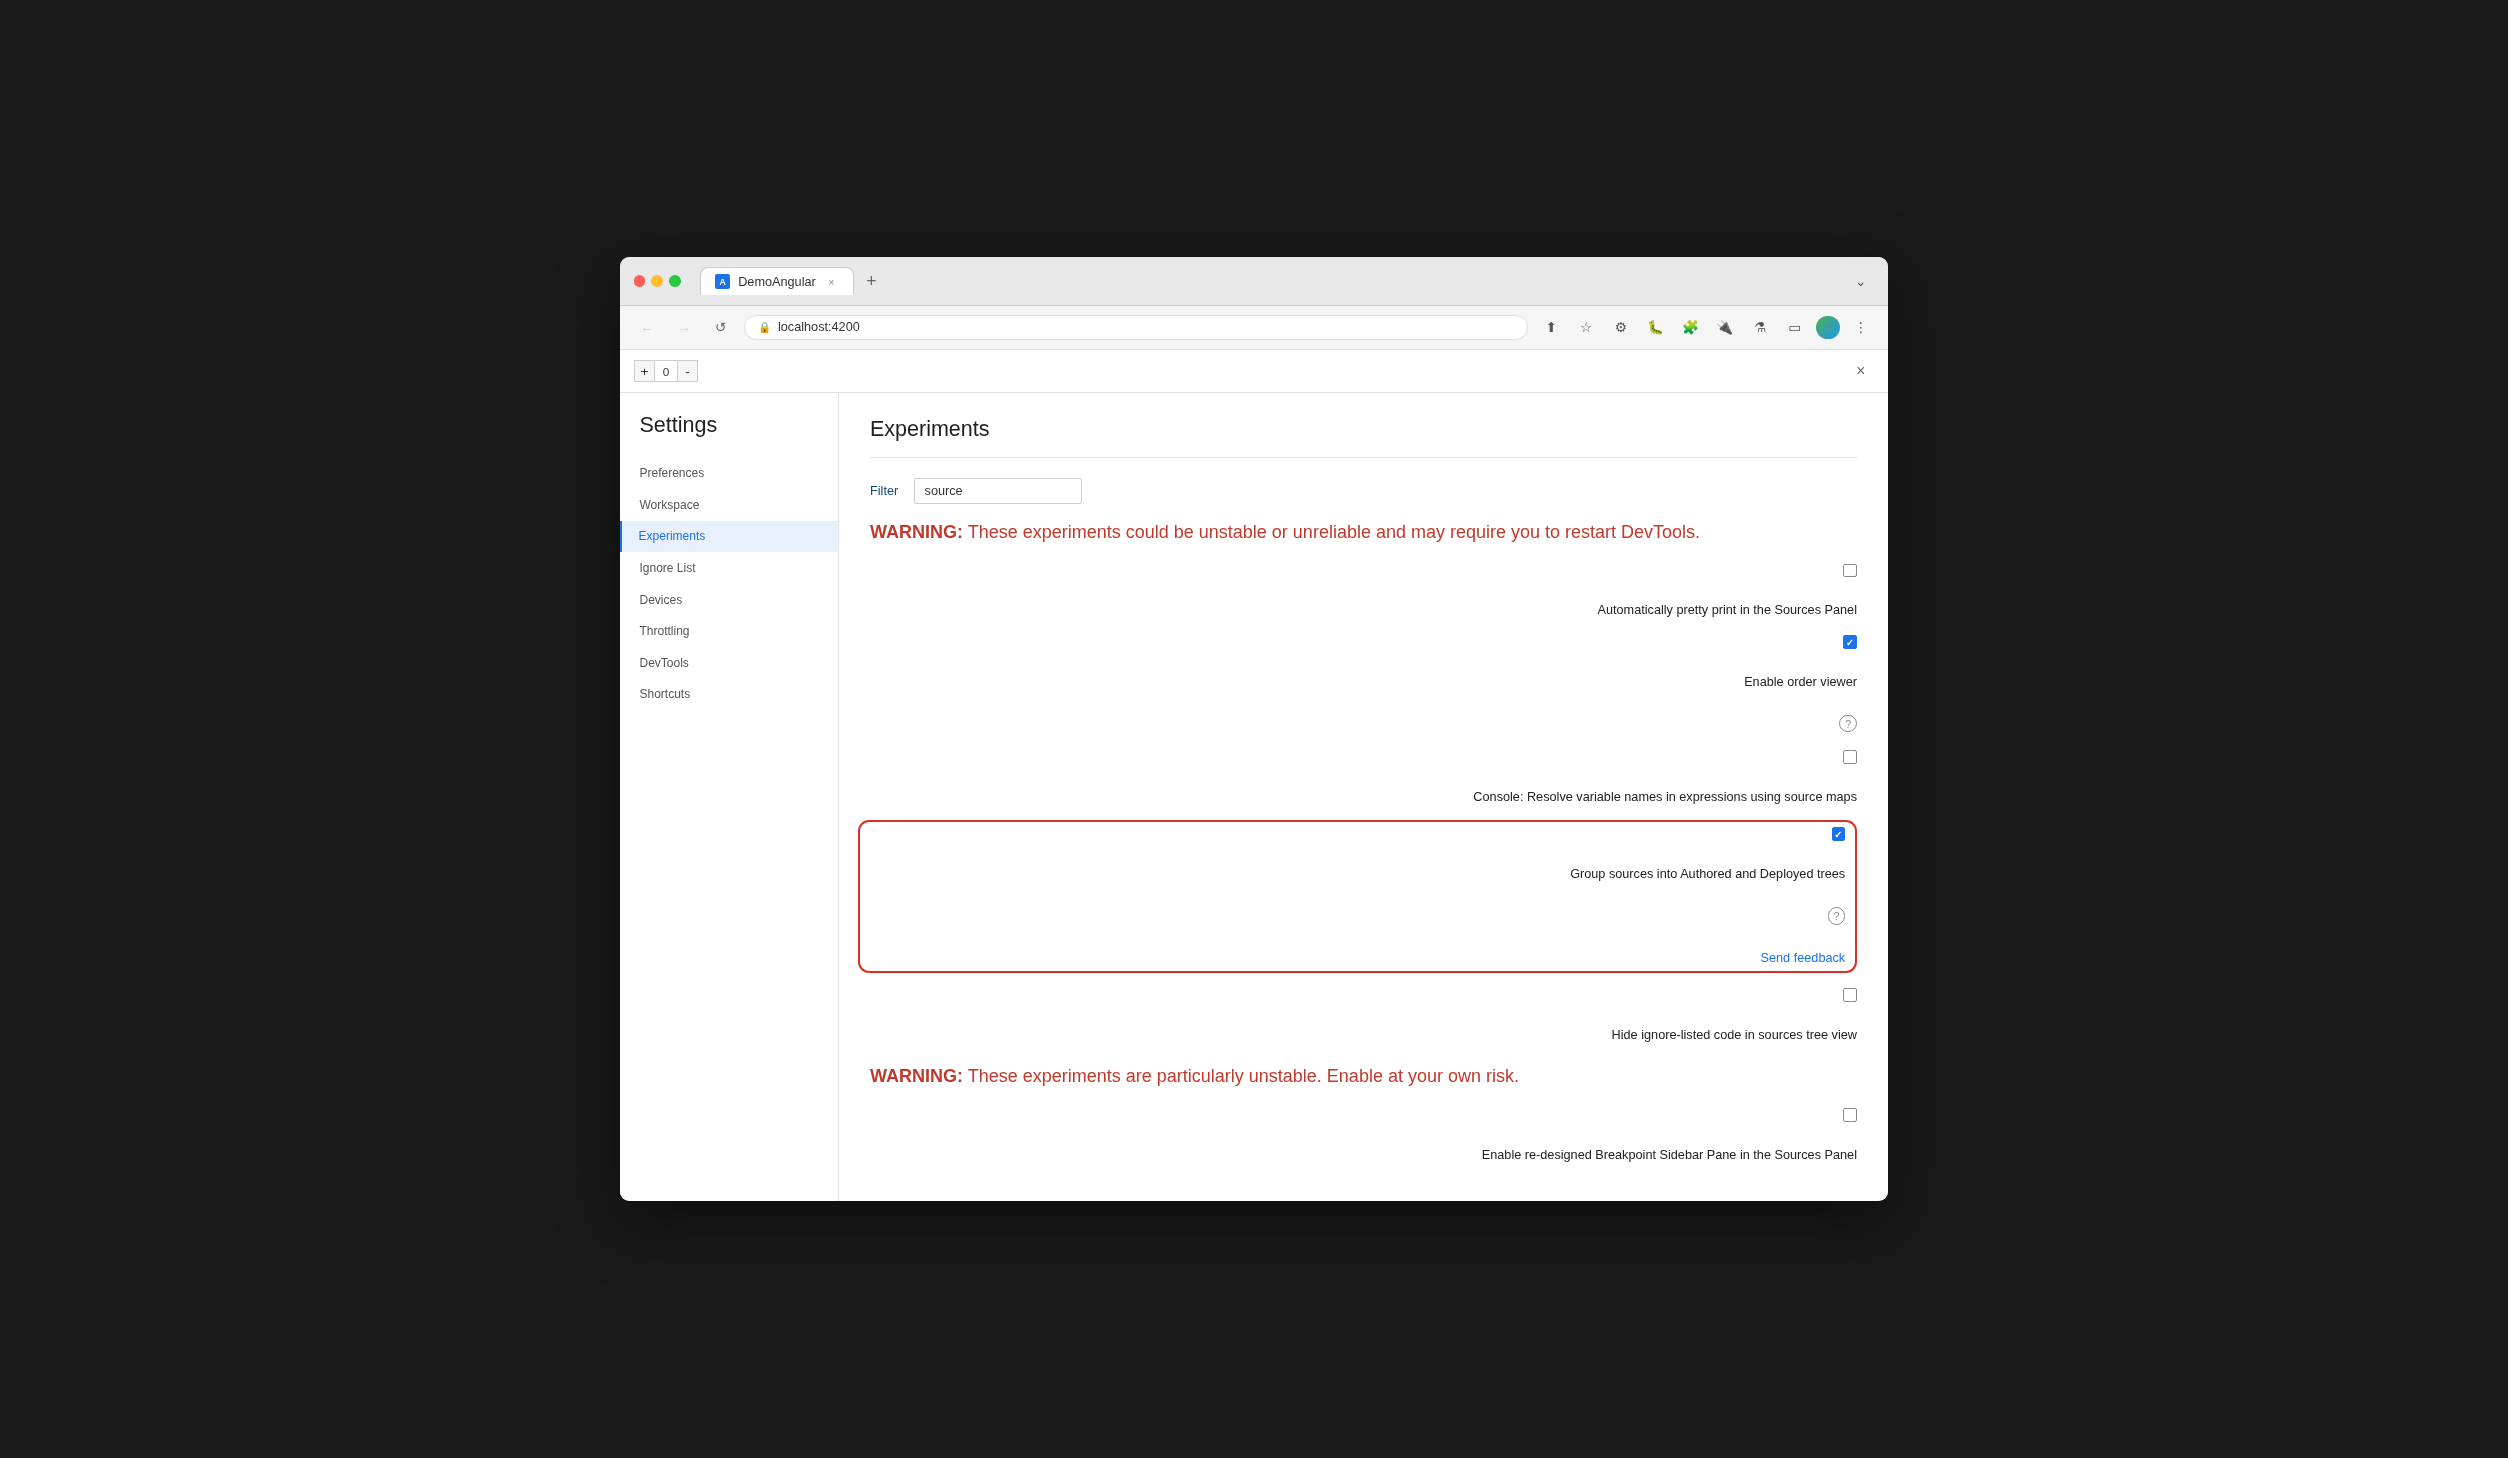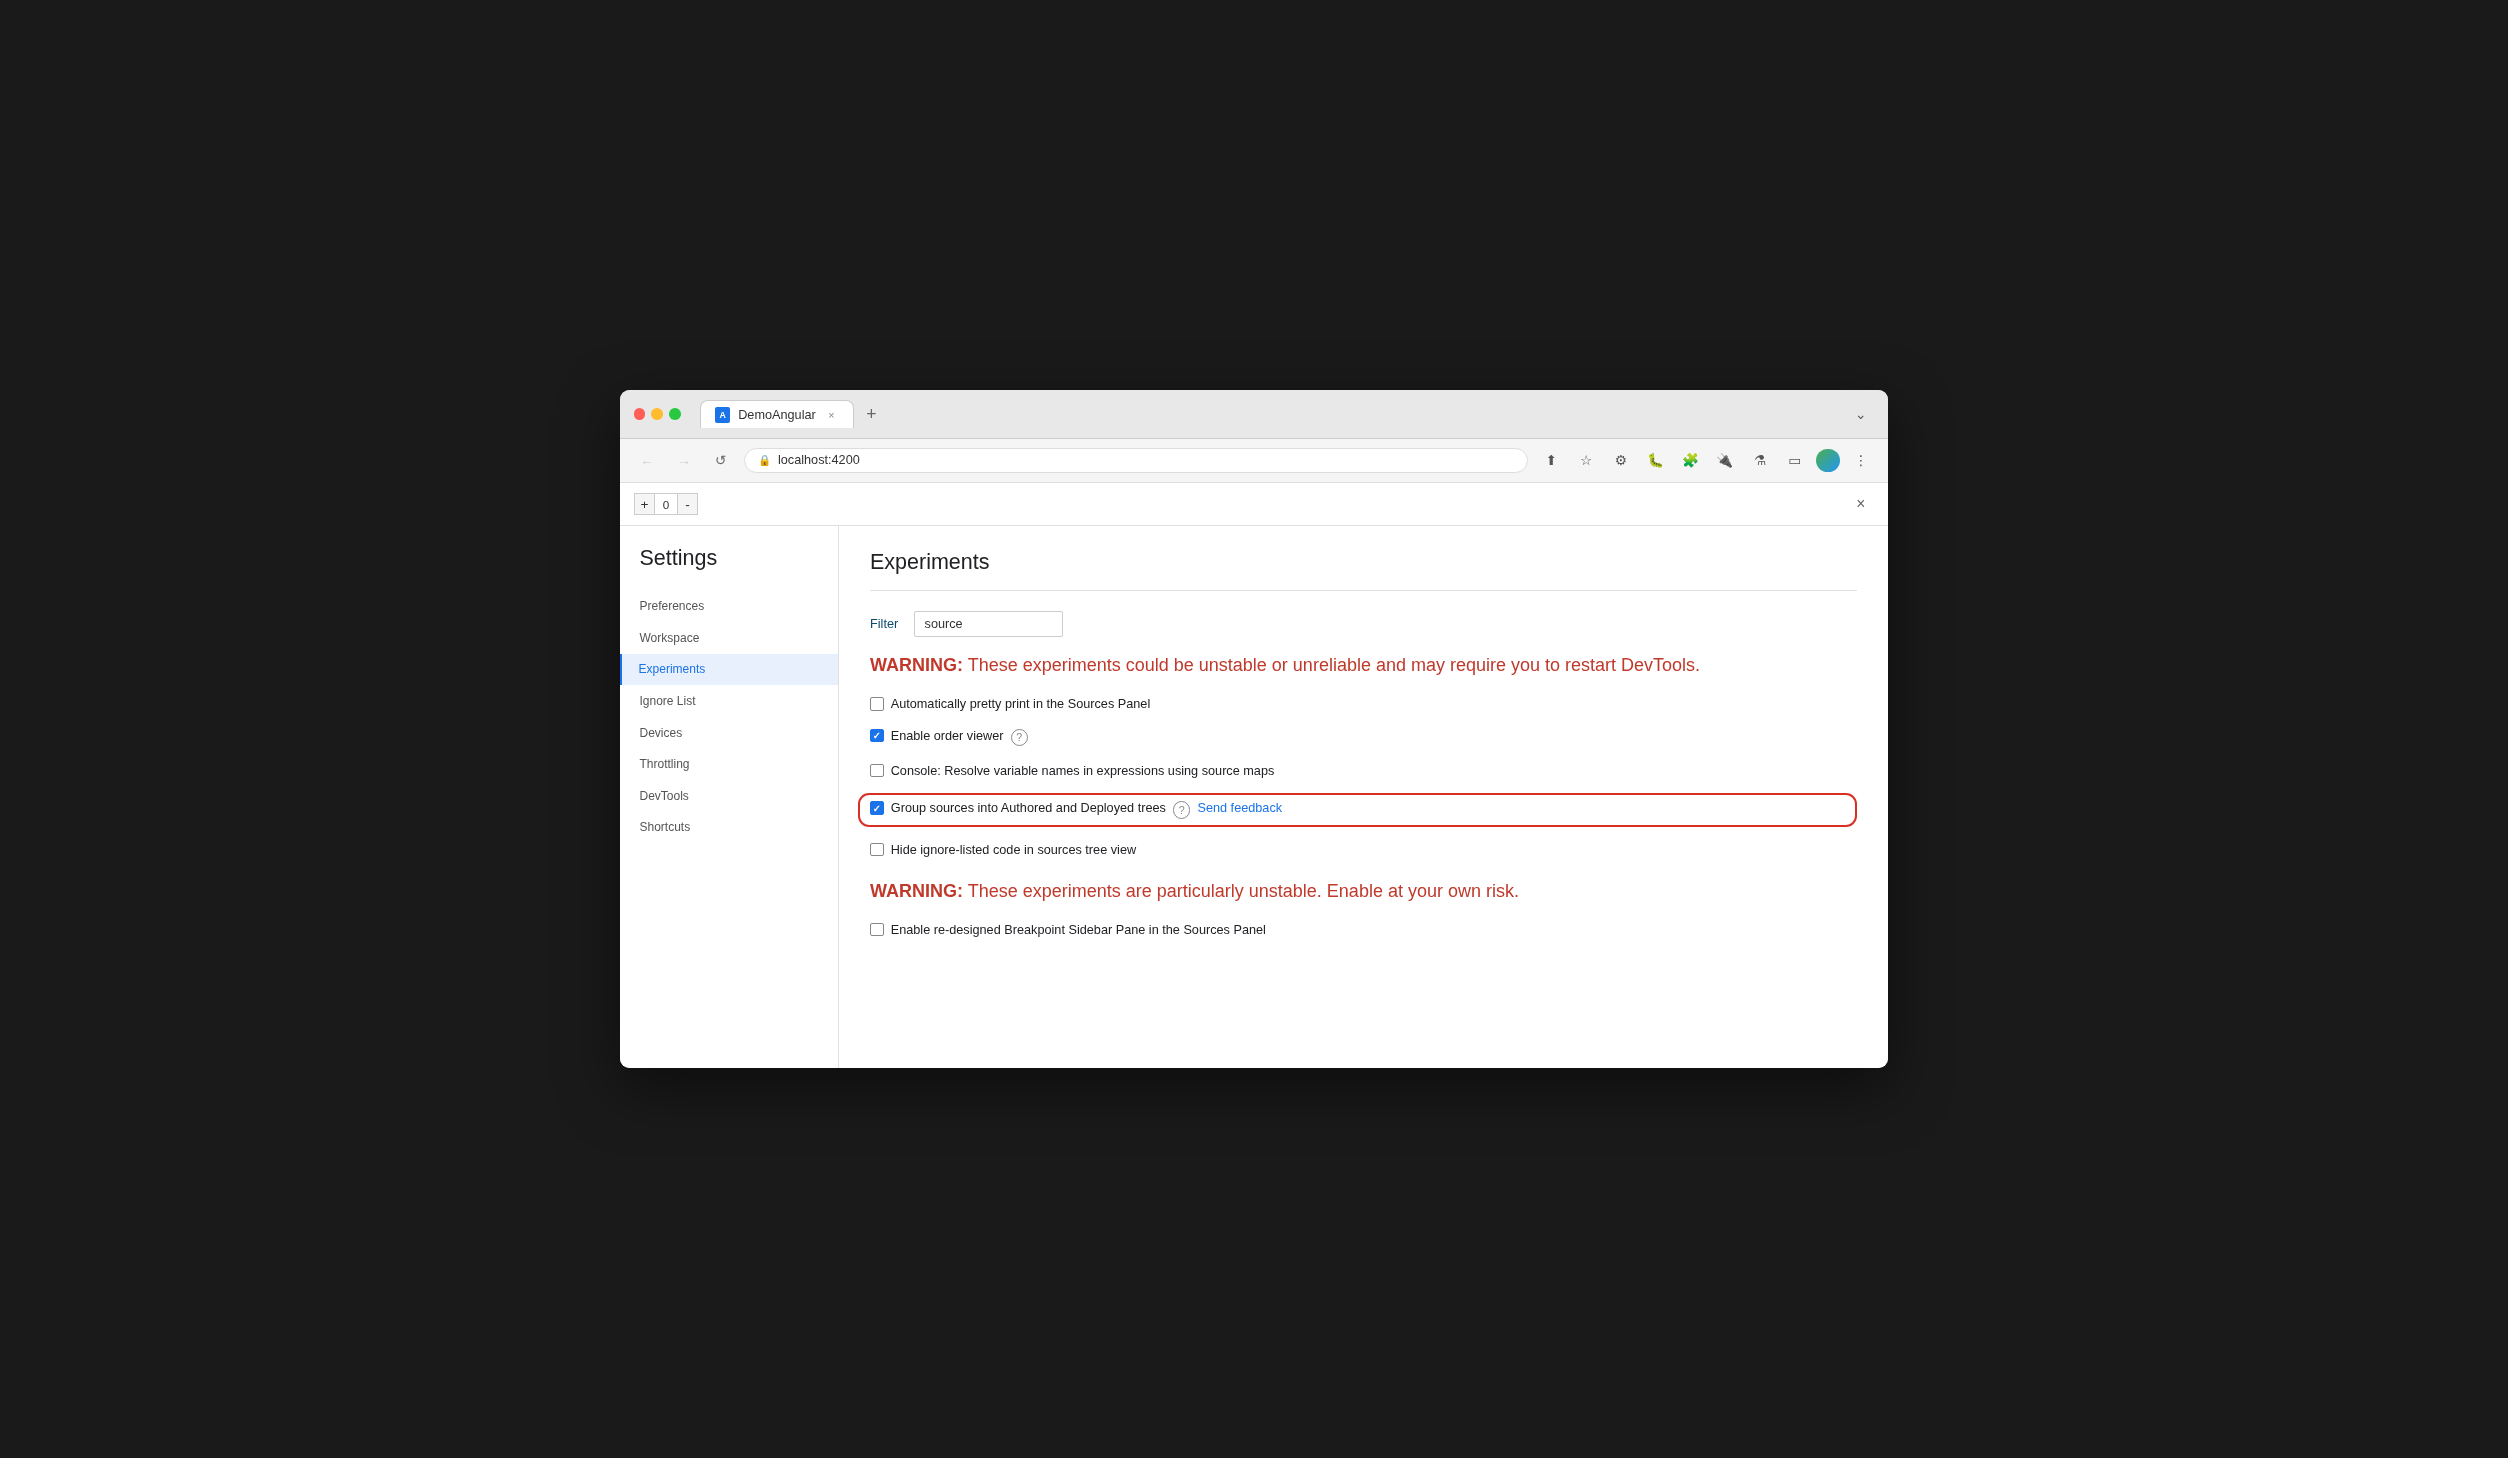--- a/index.html
+++ b/index.html
@@ -288,41 +288,42 @@
       font-size: 12.7px;
       color: #0c4a6e;
     }
 
     .filter-input {
       border: 1px solid #ccc;
       border-radius: 2px;
       padding: 4.9px 9.8px;
       font-size: 12.7px;
       color: #333;
-      width: 149px;
+      width: 168px;
       outline: none;
     }
 
     .warning-text {
       font-size: 18px;
       color: #c0392b;
       margin-bottom: 15.6px;
       line-height: 1.5;
     }
 
     .warning-text .warning-label {
       font-weight: 600;
     }
 
     .experiment-item {
       display: flex;
-      align-items: flex-start;
-      gap: 7px;
+      align-items: flex-end;
+      gap: 26px;
       margin-bottom: 13.7px;
       padding: 2px 0;
+      flex-direction: column;
     }
 
     .experiment-item.highlighted {
       border: 2px solid #d93025;
       border-radius: 11px;
       padding: 5.9px 9.8px;
       margin-left: -11.7px;
     }
 
     .checkbox {

